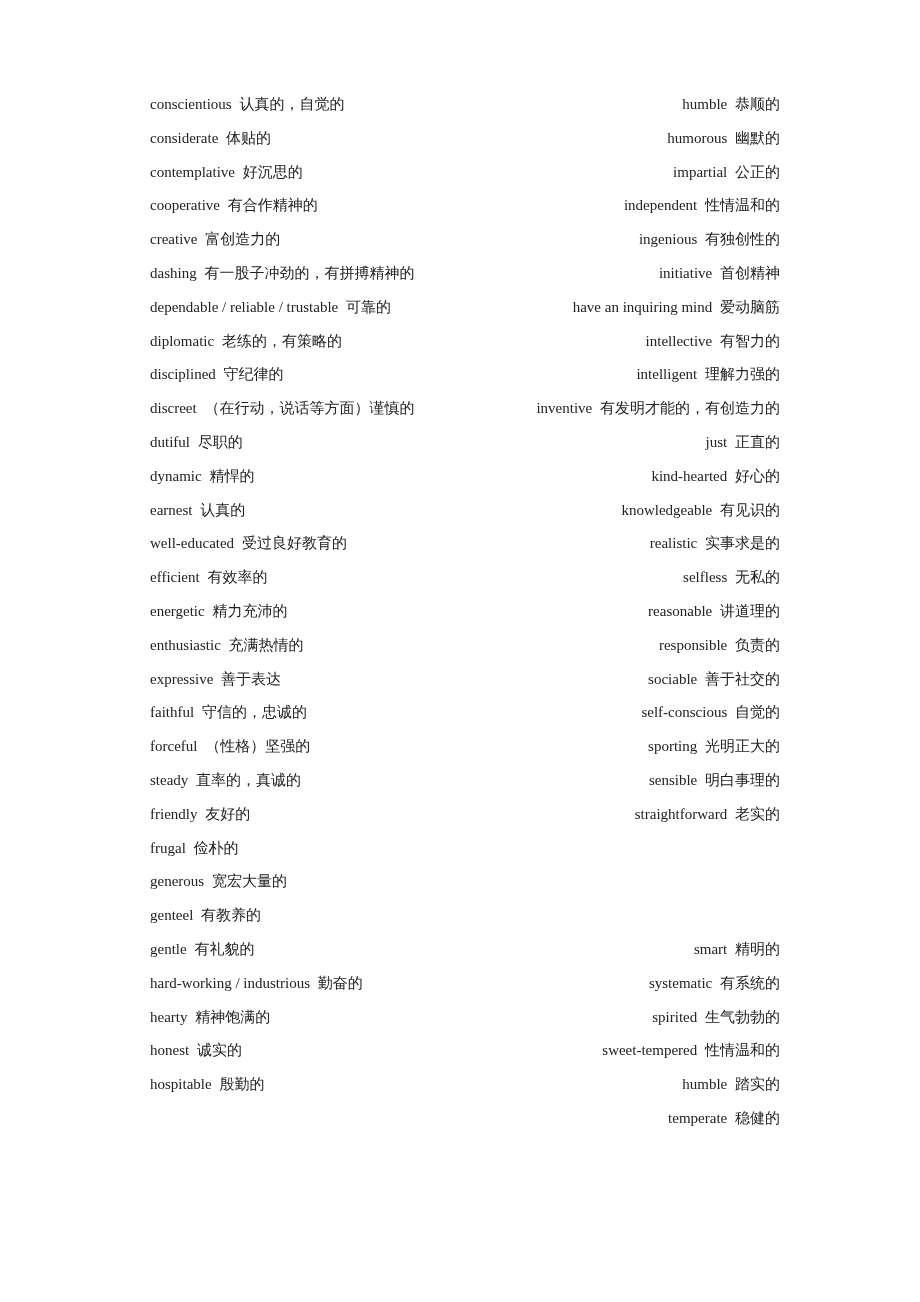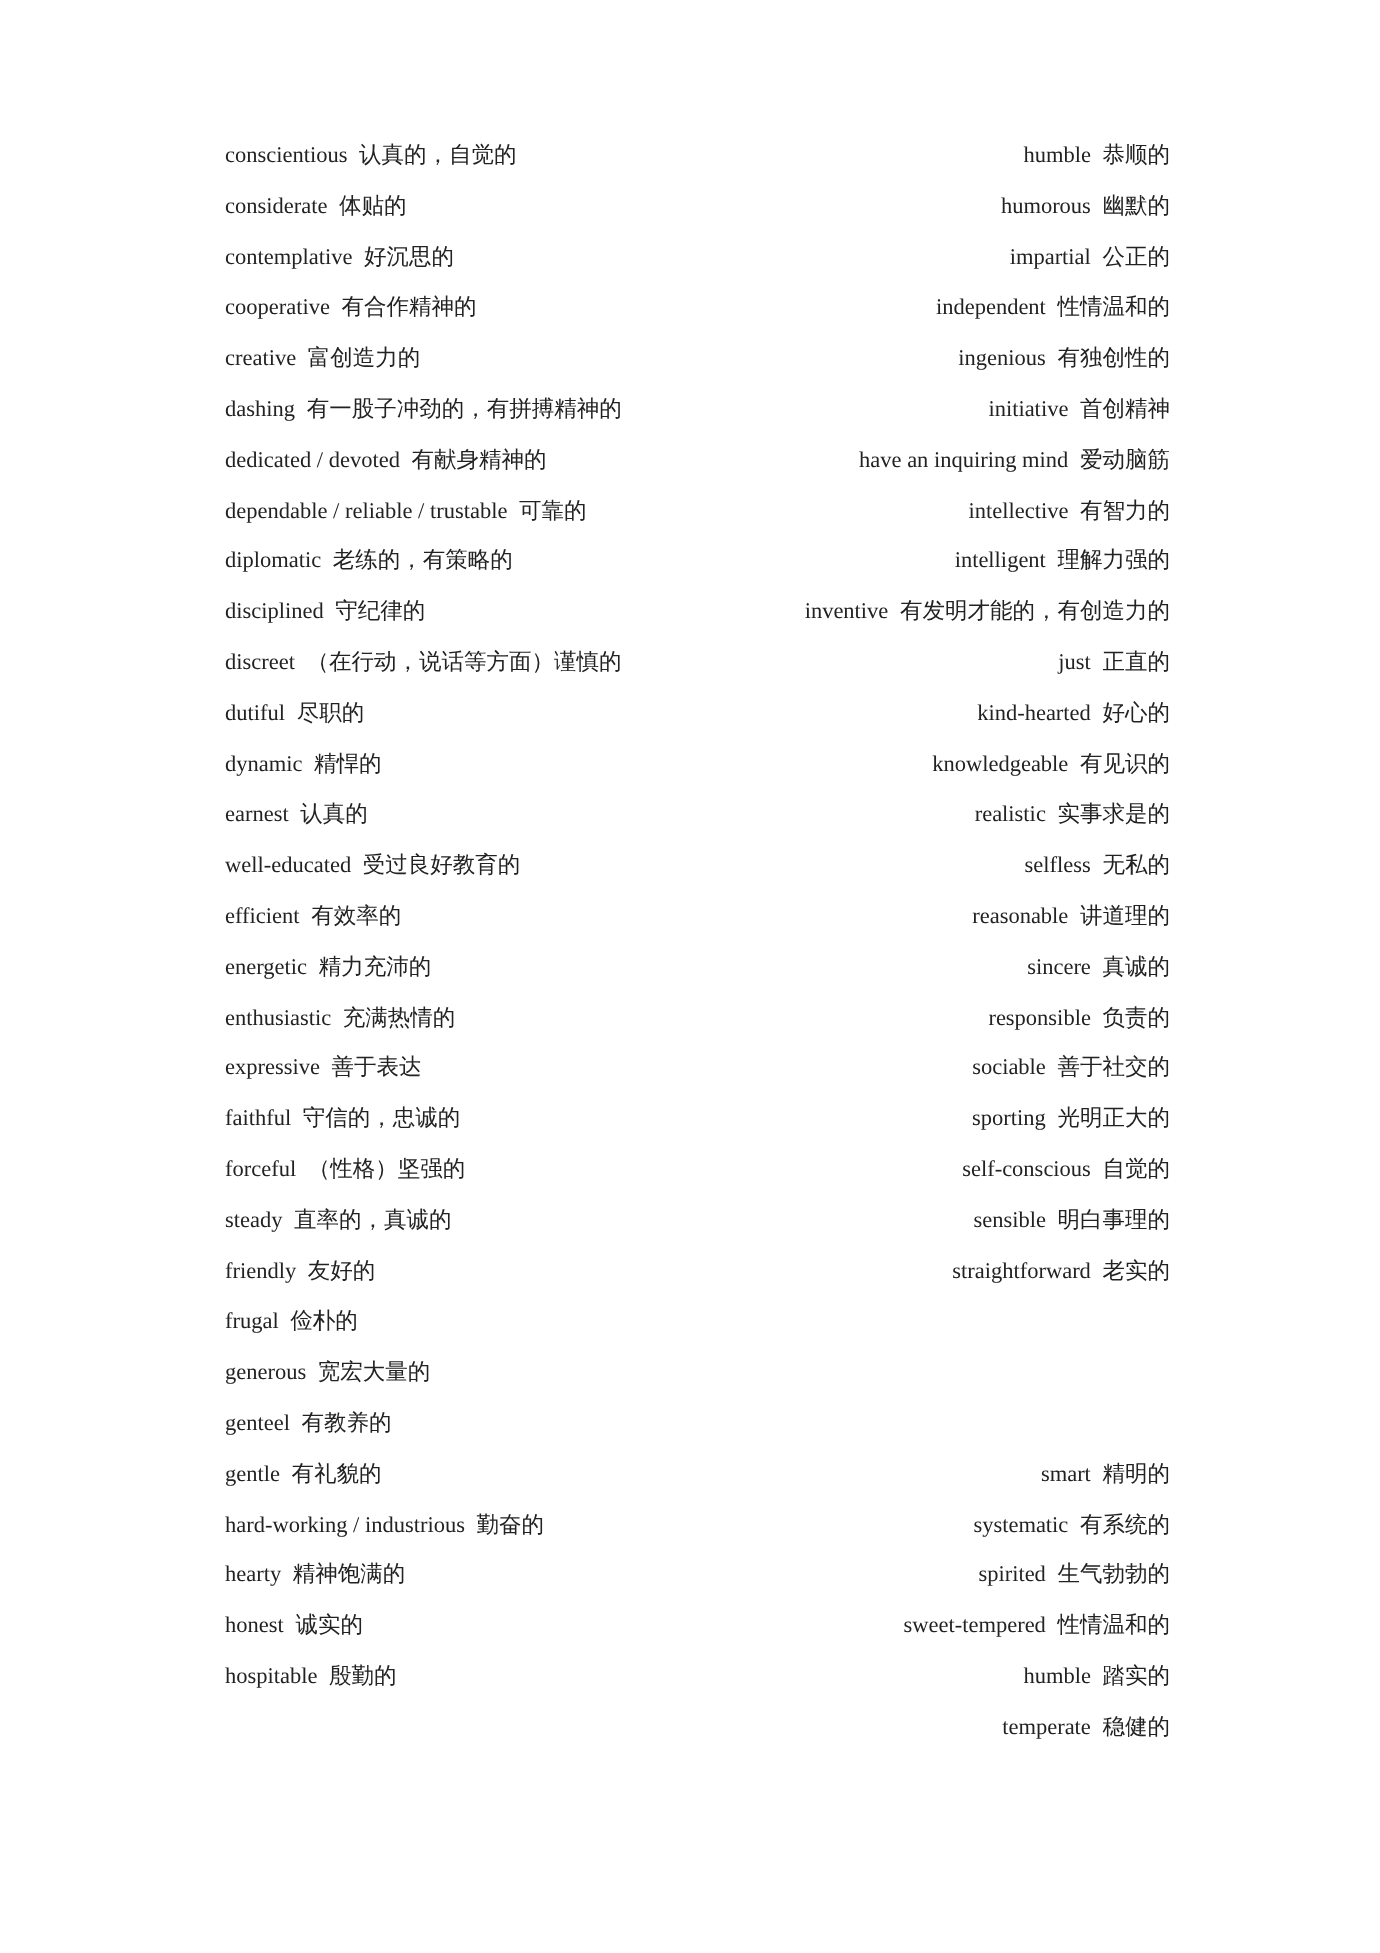--- a/index.html
+++ b/index.html
@@ -49,21 +49,20 @@
 <body>
 
 <div class="columns">
   <div class="col col-left" id="left-col">
       <div class="entry"><span class="en">conscientious</span> <span class="zh">认真的，自觉的</span></div>
       <div class="entry"><span class="en">considerate</span> <span class="zh">体贴的</span></div>
       <div class="entry"><span class="en">contemplative</span> <span class="zh">好沉思的</span></div>
       <div class="entry"><span class="en">cooperative</span> <span class="zh">有合作精神的</span></div>
       <div class="entry"><span class="en">creative</span> <span class="zh">富创造力的</span></div>
       <div class="entry"><span class="en">dashing</span> <span class="zh">有一股子冲劲的，有拼搏精神的</span></div>
-      <div class="entry"><span class="en">dedicated / devoted</span> <span class="zh">有献身精神的</span></div>
       <div class="entry"><span class="en">dependable / reliable / trustable</span> <span class="zh">可靠的</span></div>
       <div class="entry"><span class="en">diplomatic</span> <span class="zh">老练的，有策略的</span></div>
       <div class="entry"><span class="en">disciplined</span> <span class="zh">守纪律的</span></div>
       <div class="entry"><span class="en">discreet</span> <span class="zh">（在行动，说话等方面）谨慎的</span></div>
       <div class="entry"><span class="en">dutiful</span> <span class="zh">尽职的</span></div>
       <div class="entry"><span class="en">dynamic</span> <span class="zh">精悍的</span></div>
       <div class="entry"><span class="en">earnest</span> <span class="zh">认真的</span></div>
       <div class="entry"><span class="en">well-educated</span> <span class="zh">受过良好教育的</span></div>
       <div class="entry"><span class="en">efficient</span> <span class="zh">有效率的</span></div>
       <div class="entry"><span class="en">energetic</span> <span class="zh">精力充沛的</span></div>
@@ -92,25 +91,24 @@
       <div class="entry"><span class="en">have an inquiring mind</span> <span class="zh">爱动脑筋</span></div>
       <div class="entry"><span class="en">intellective</span> <span class="zh">有智力的</span></div>
       <div class="entry"><span class="en">intelligent</span> <span class="zh">理解力强的</span></div>
       <div class="entry"><span class="en">inventive</span> <span class="zh">有发明才能的，有创造力的</span></div>
       <div class="entry"><span class="en">just</span> <span class="zh">正直的</span></div>
       <div class="entry"><span class="en">kind-hearted</span> <span class="zh">好心的</span></div>
       <div class="entry"><span class="en">knowledgeable</span> <span class="zh">有见识的</span></div>
       <div class="entry"><span class="en">realistic</span> <span class="zh">实事求是的</span></div>
       <div class="entry"><span class="en">selfless</span> <span class="zh">无私的</span></div>
       <div class="entry"><span class="en">reasonable</span> <span class="zh">讲道理的</span></div>
-      <div class="entry"><span class="en">sincere</span> <span class="zh">真诚的</span></div>
       <div class="entry"><span class="en">responsible</span> <span class="zh">负责的</span></div>
       <div class="entry"><span class="en">sociable</span> <span class="zh">善于社交的</span></div>
+      <div class="entry"><span class="en">self-conscious</span> <span class="zh">自觉的</span></div>
       <div class="entry"><span class="en">sporting</span> <span class="zh">光明正大的</span></div>
-      <div class="entry"><span class="en">self-conscious</span> <span class="zh">自觉的</span></div>
       <div class="entry"><span class="en">sensible</span> <span class="zh">明白事理的</span></div>
       <div class="entry"><span class="en">straightforward</span> <span class="zh">老实的</span></div>
       <div class="blank"></div>
       <div class="blank"></div>
       <div class="blank"></div>
       <div class="entry"><span class="en">smart</span> <span class="zh">精明的</span></div>
       <div class="entry"><span class="en">systematic</span> <span class="zh">有系统的</span></div>
       <div class="entry"><span class="en">spirited</span> <span class="zh">生气勃勃的</span></div>
       <div class="entry"><span class="en">sweet-tempered</span> <span class="zh">性情温和的</span></div>
       <div class="entry"><span class="en">humble</span> <span class="zh">踏实的</span></div>

